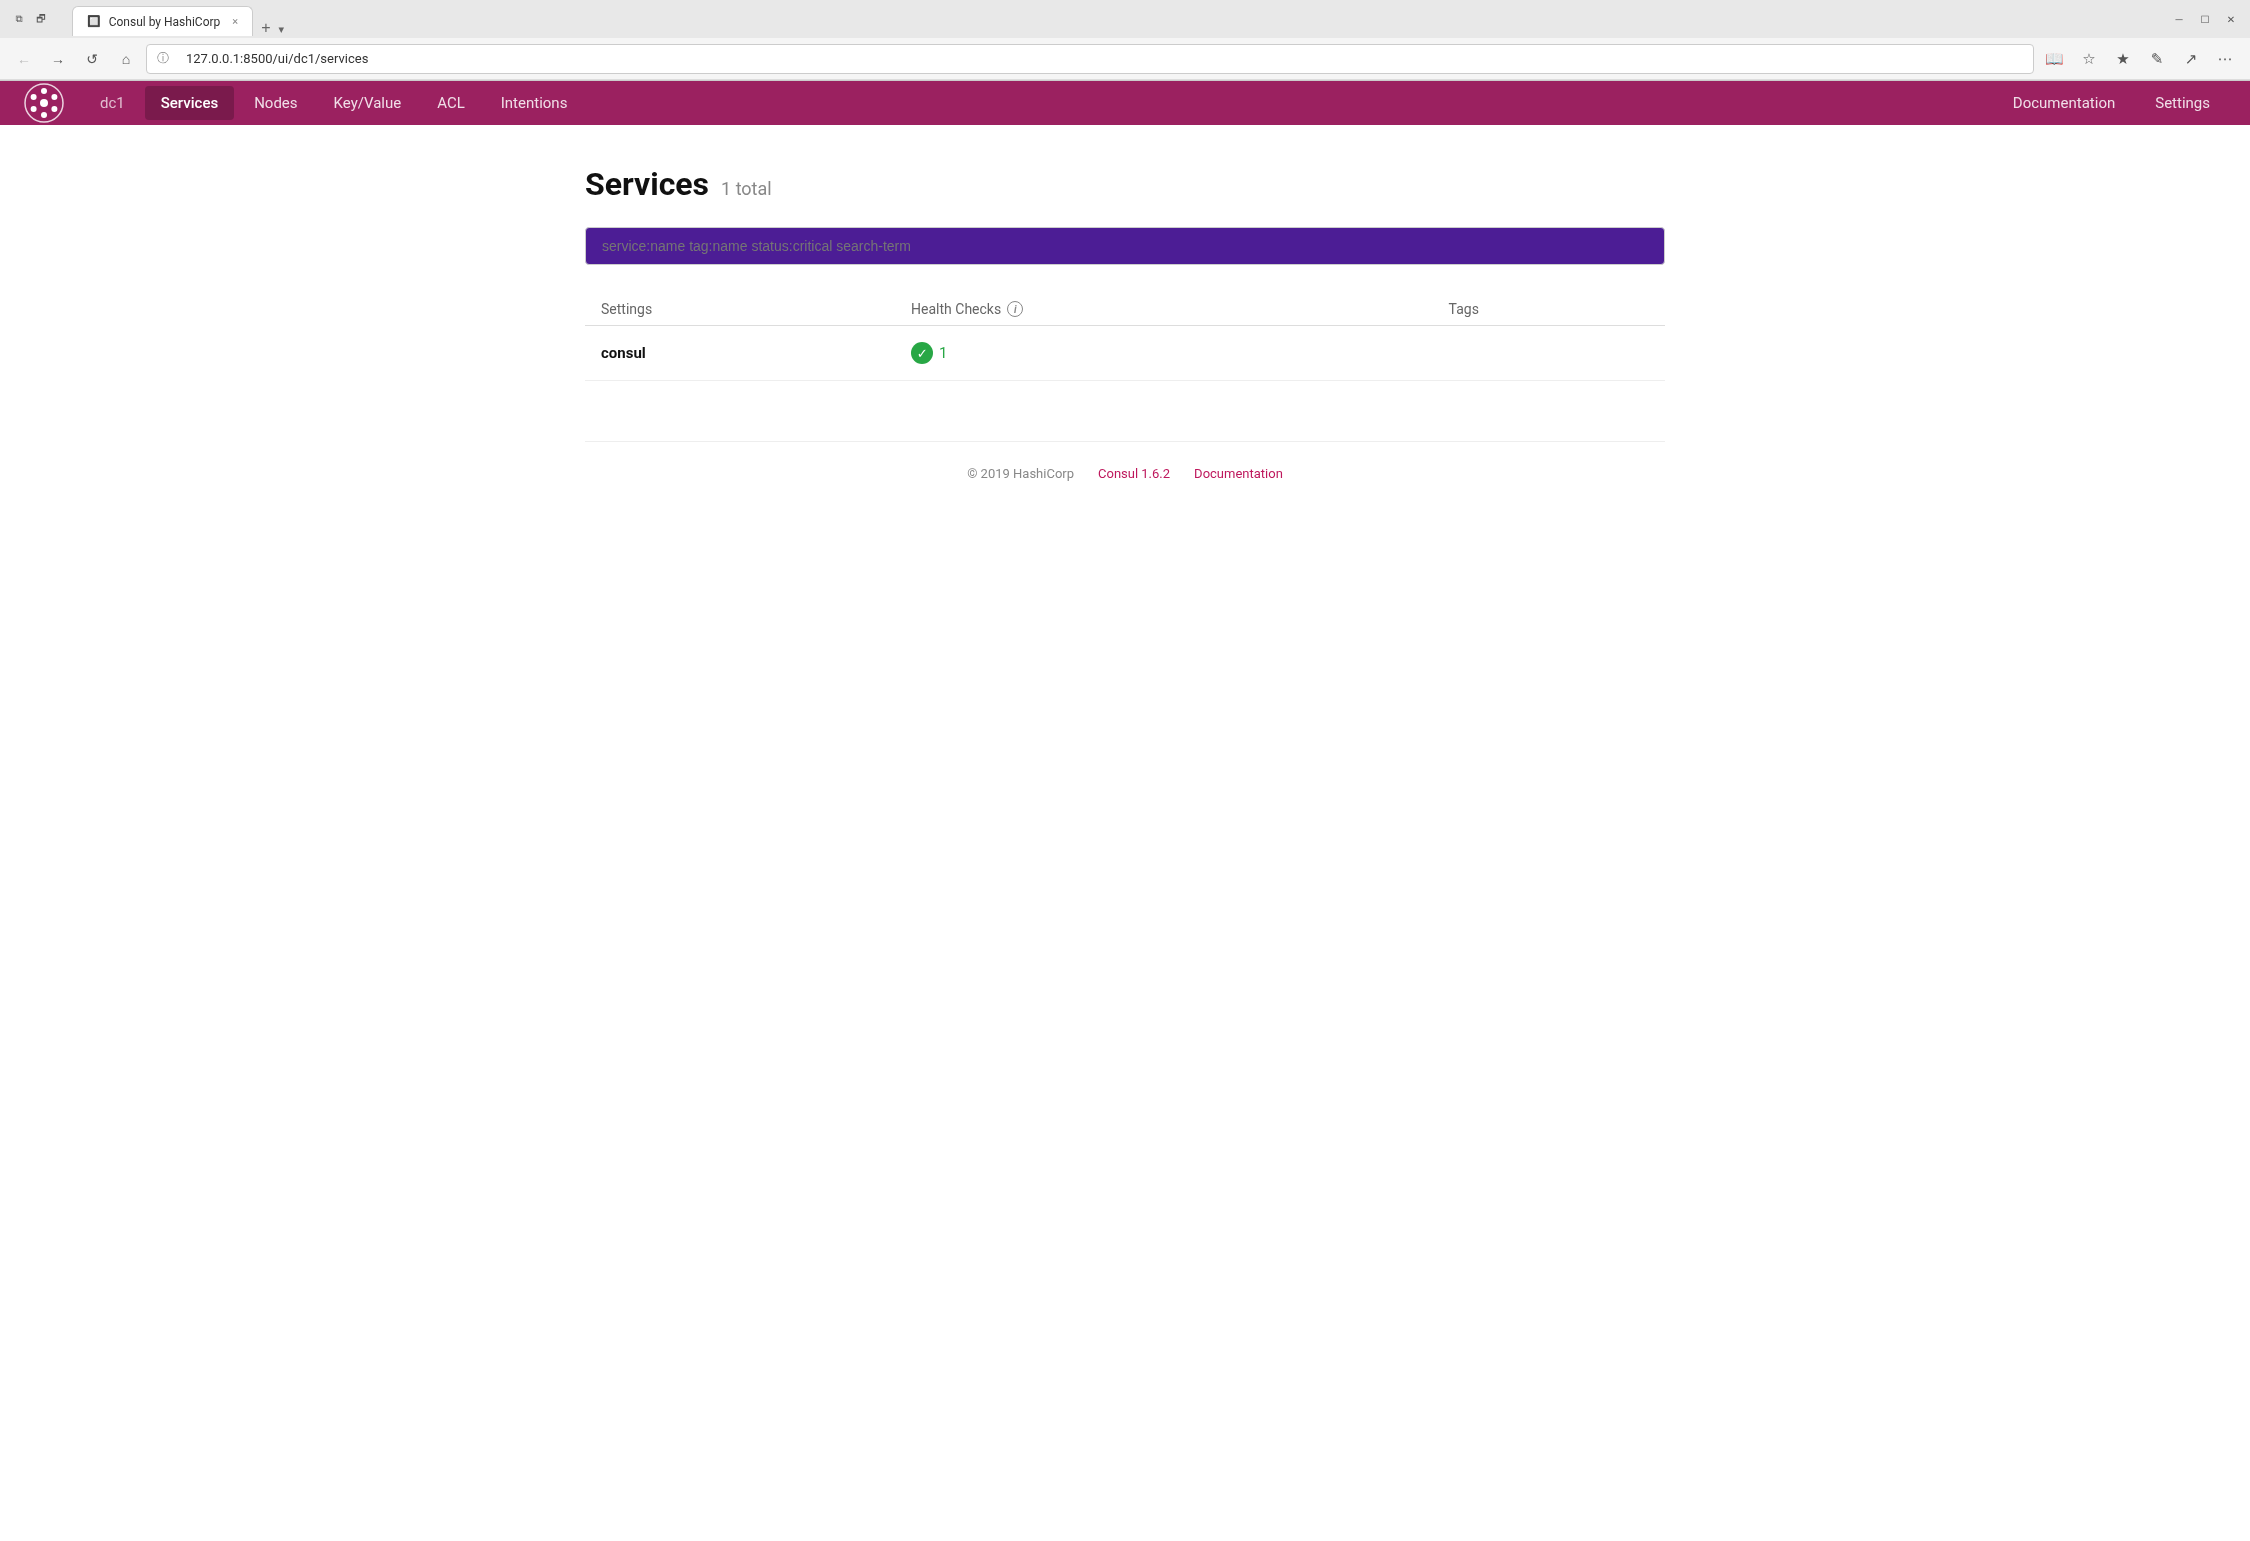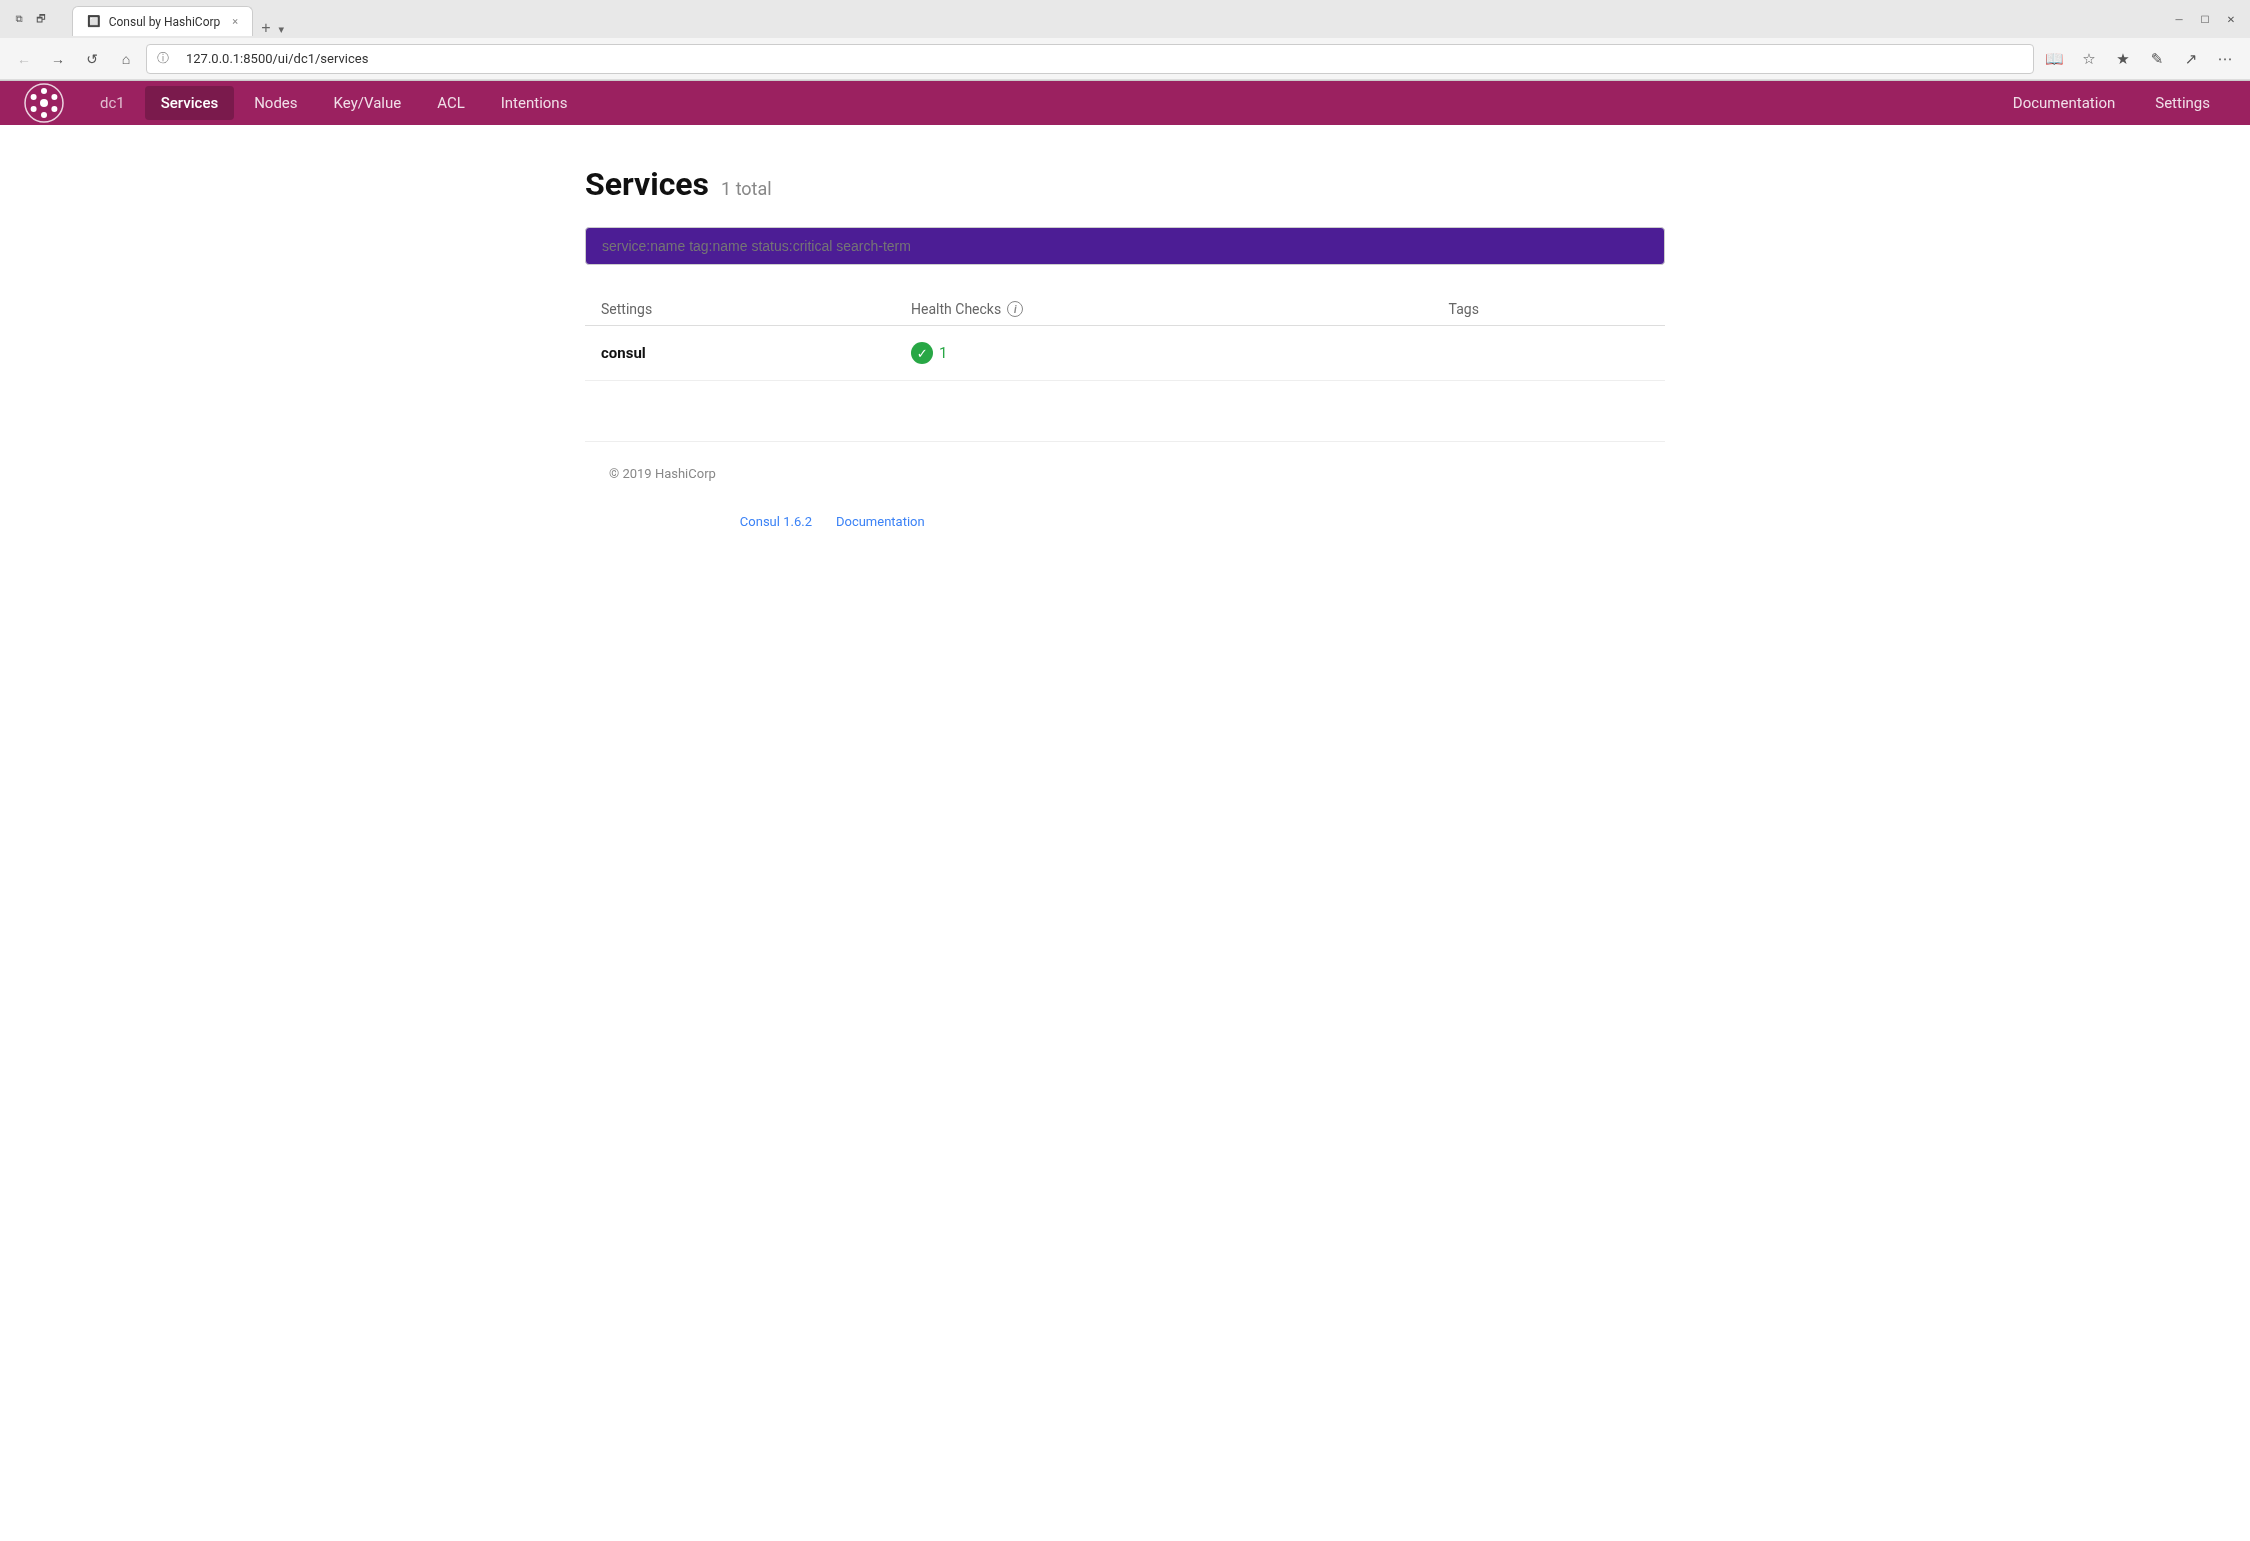--- a/index.html
+++ b/index.html
@@ -341,28 +341,28 @@
     }
 
     
     .footer {
       border-top: 1px solid #eee;
       padding: 24px;
       text-align: center;
       color: #888;
       font-size: 13px;
       display: flex;
+      justify-content: center;
       gap: 24px;
       margin-top: 60px;
     }
 
     .footer a {
-      color: #3b82f6;
+      color: #be185d;
       text-decoration: none;
-      margin-top: 48px;
     }
   </style>
 </head>
 <body>
 
 <div class="browser-chrome">
 
   <div class="browser-title-bar">
     <div class="window-controls">
       <button class="win-btn">⧉</button>

